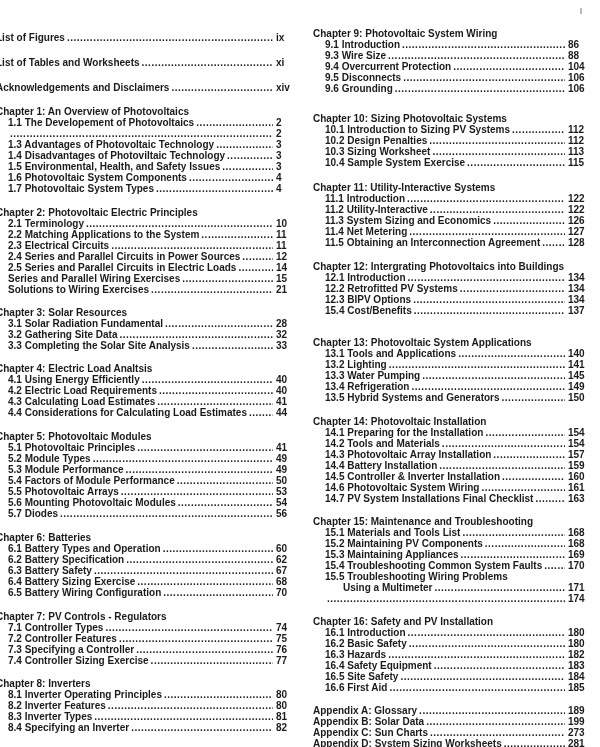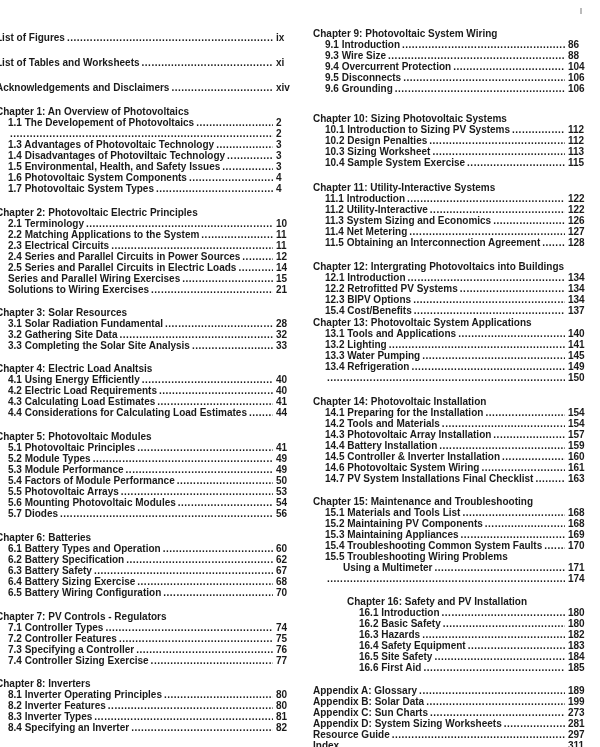--- a/index.html
+++ b/index.html
@@ -362,21 +362,21 @@
             <span class="label">11.4 Net Metering</span>
             <span class="leader"></span>
             <span class="page-num">127</span>
           </div>
           <div class="entry sub">
             <span class="label">11.5 Obtaining an Interconnection Agreement</span>
             <span class="leader"></span>
             <span class="page-num">128</span>
           </div>
         </div>
-        <div style="margin-bottom: 1px;">
+        <div style="margin-bottom: 21px;">
           <div class="chapter-title">Chapter 12: Intergrating Photovoltaics into Buildings</div>
           <div class="entry sub">
             <span class="label">12.1 Introduction</span>
             <span class="leader"></span>
             <span class="page-num">134</span>
           </div>
           <div class="entry sub">
             <span class="label">12.2 Retrofitted PV Systems</span>
             <span class="leader"></span>
             <span class="page-num">134</span>
@@ -408,20 +408,21 @@
             <span class="label">13.3 Water Pumping</span>
             <span class="leader"></span>
             <span class="page-num">145</span>
           </div>
           <div class="entry sub">
             <span class="label">13.4 Refrigeration</span>
             <span class="leader"></span>
             <span class="page-num">149</span>
           </div>
           <div class="entry sub">
+            <span class="label">13.5 Hybrid Systems and Generators</span>
             <span class="leader"></span>
             <span class="page-num">150</span>
           </div>
         </div>
         <div style="margin-bottom: 12px;">
           <div class="chapter-title">Chapter 14: Photovoltaic Installation</div>
           <div class="entry sub">
             <span class="label">14.1 Preparing for the Installation</span>
             <span class="leader"></span>
             <span class="page-num">154</span>
@@ -483,21 +484,21 @@
           <div class="entry sub2">
             <span class="label">Using a Multimeter</span>
             <span class="leader"></span>
             <span class="page-num">171</span>
           </div>
           <div class="entry sub">
             <span class="leader"></span>
             <span class="page-num">174</span>
           </div>
         </div>
-        <div style="margin-bottom: 0px; margin-left: 34px;">
+        <div style="margin-bottom: 0px;">
           <div class="chapter-title">Chapter 16: Safety and PV Installation</div>
           <div class="entry sub">
             <span class="label">16.1 Introduction</span>
             <span class="leader"></span>
             <span class="page-num">180</span>
           </div>
           <div class="entry sub">
             <span class="label">16.2 Basic Safety</span>
             <span class="leader"></span>
             <span class="page-num">180</span>

